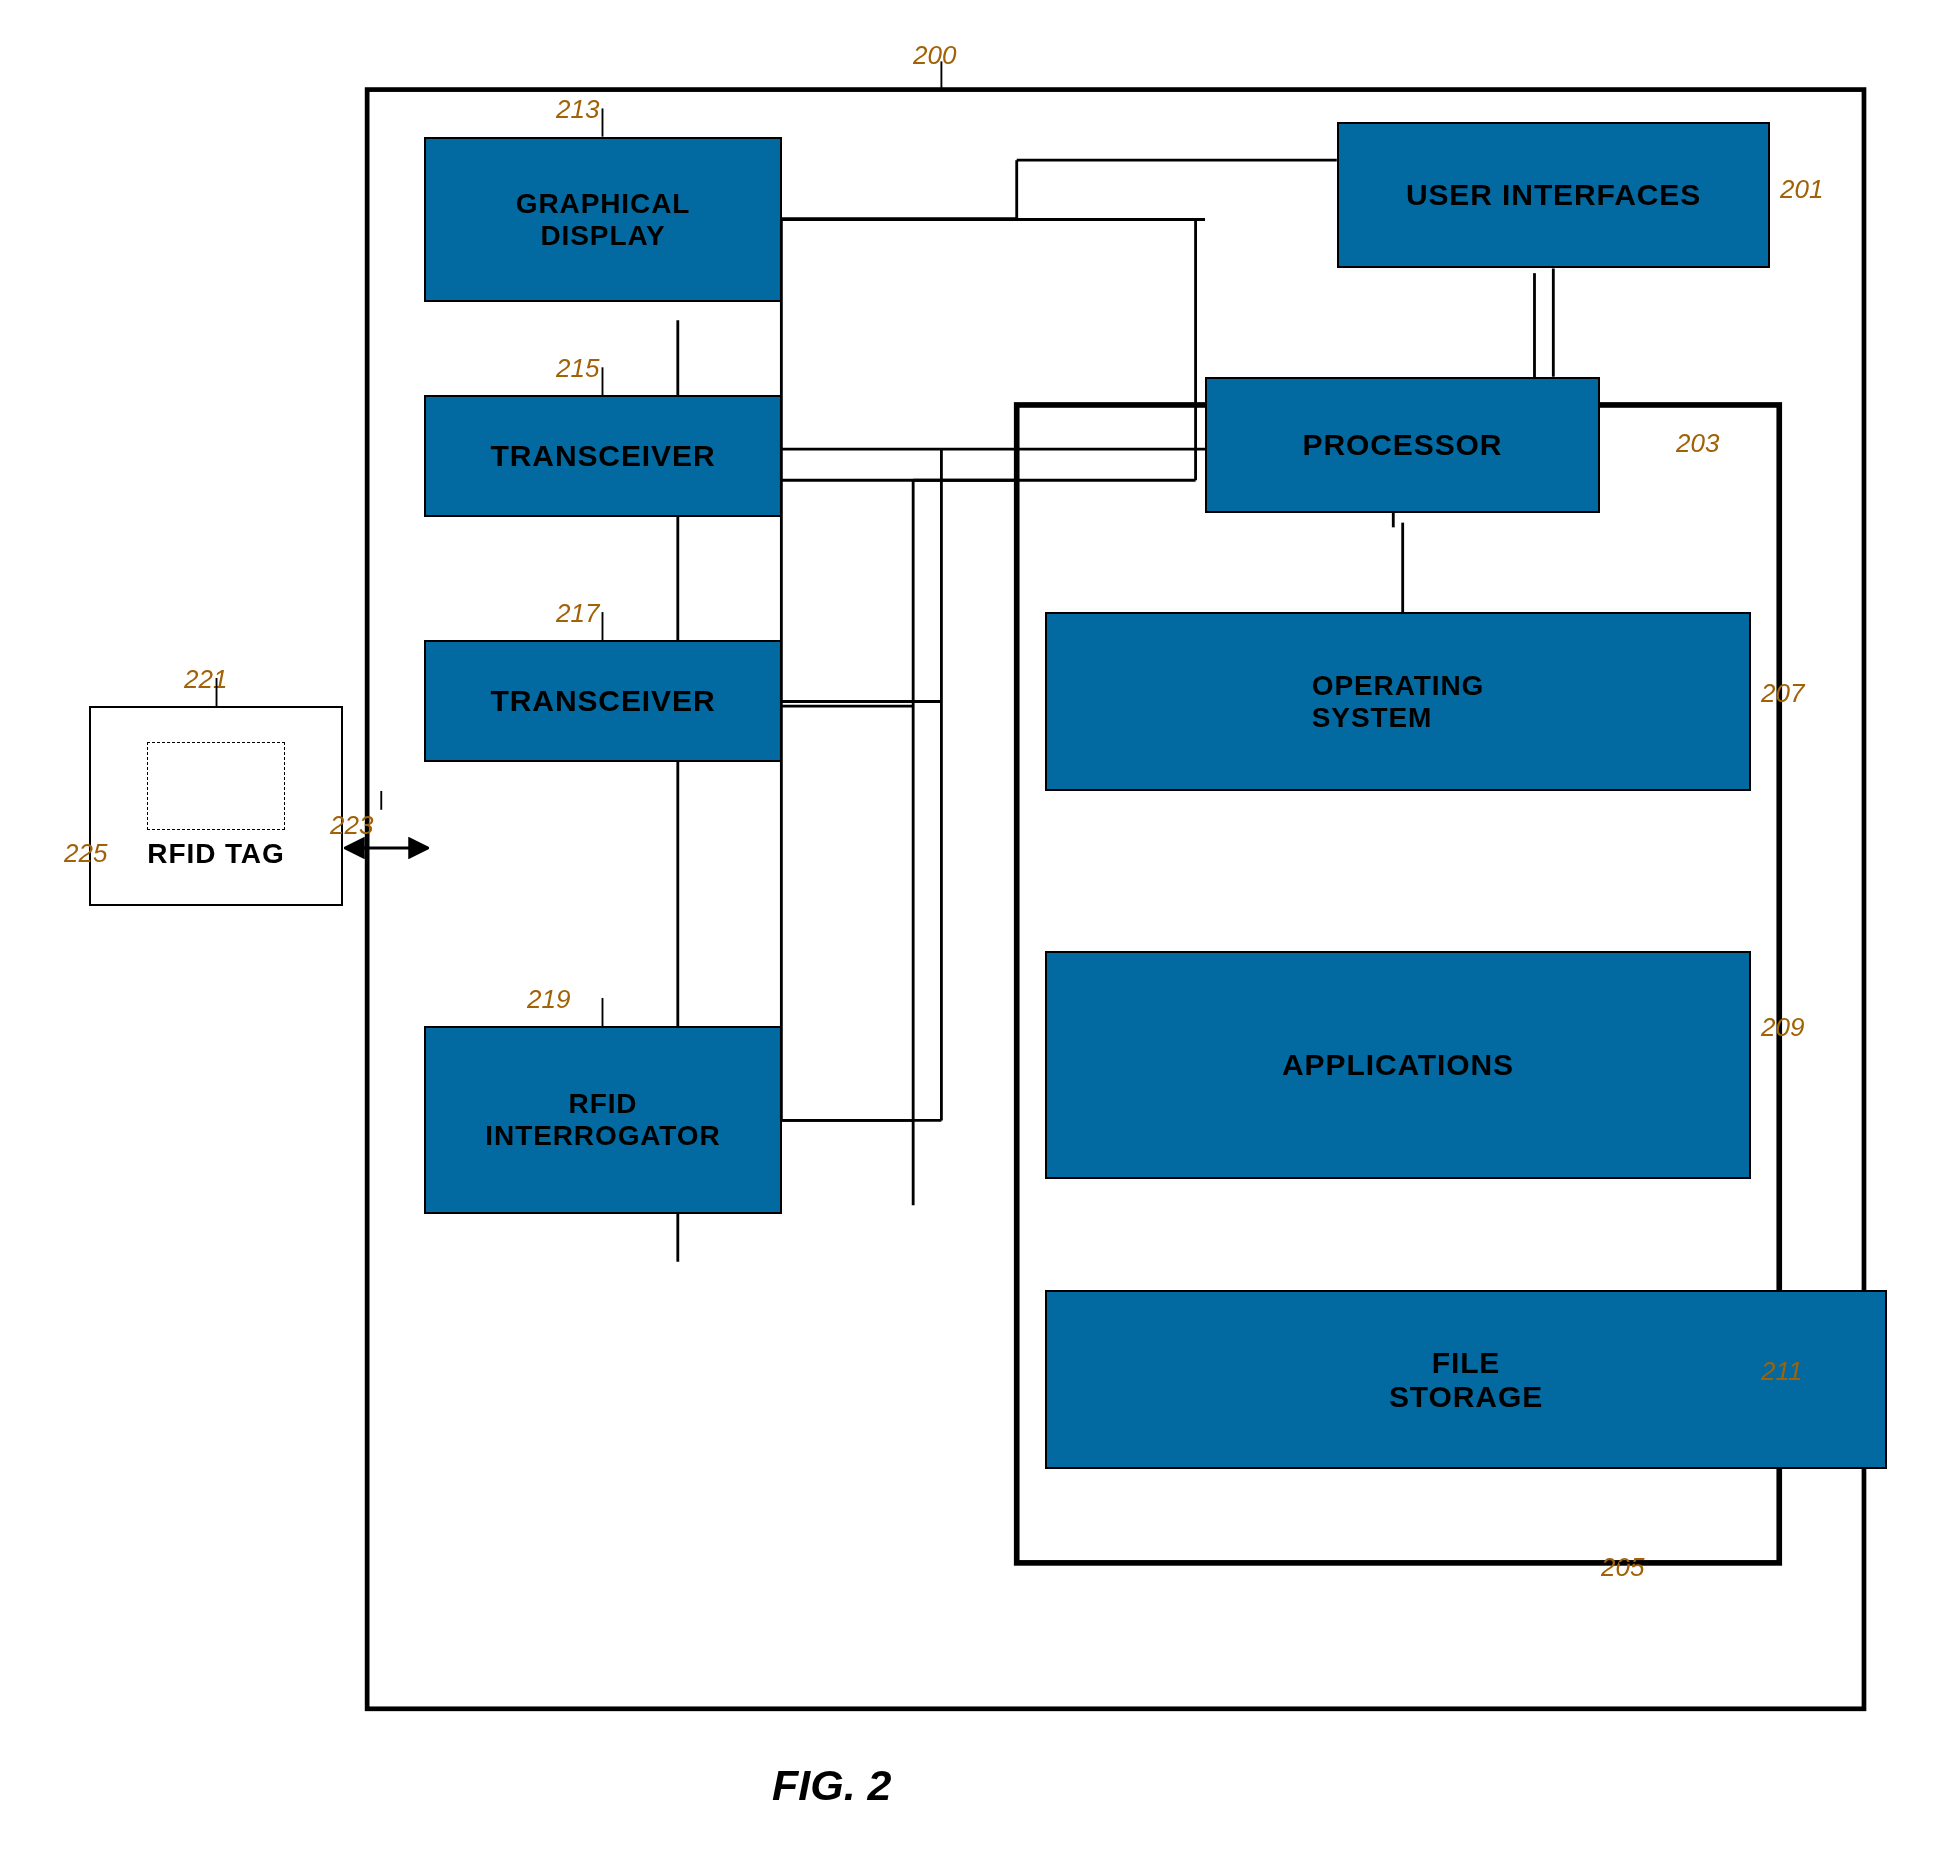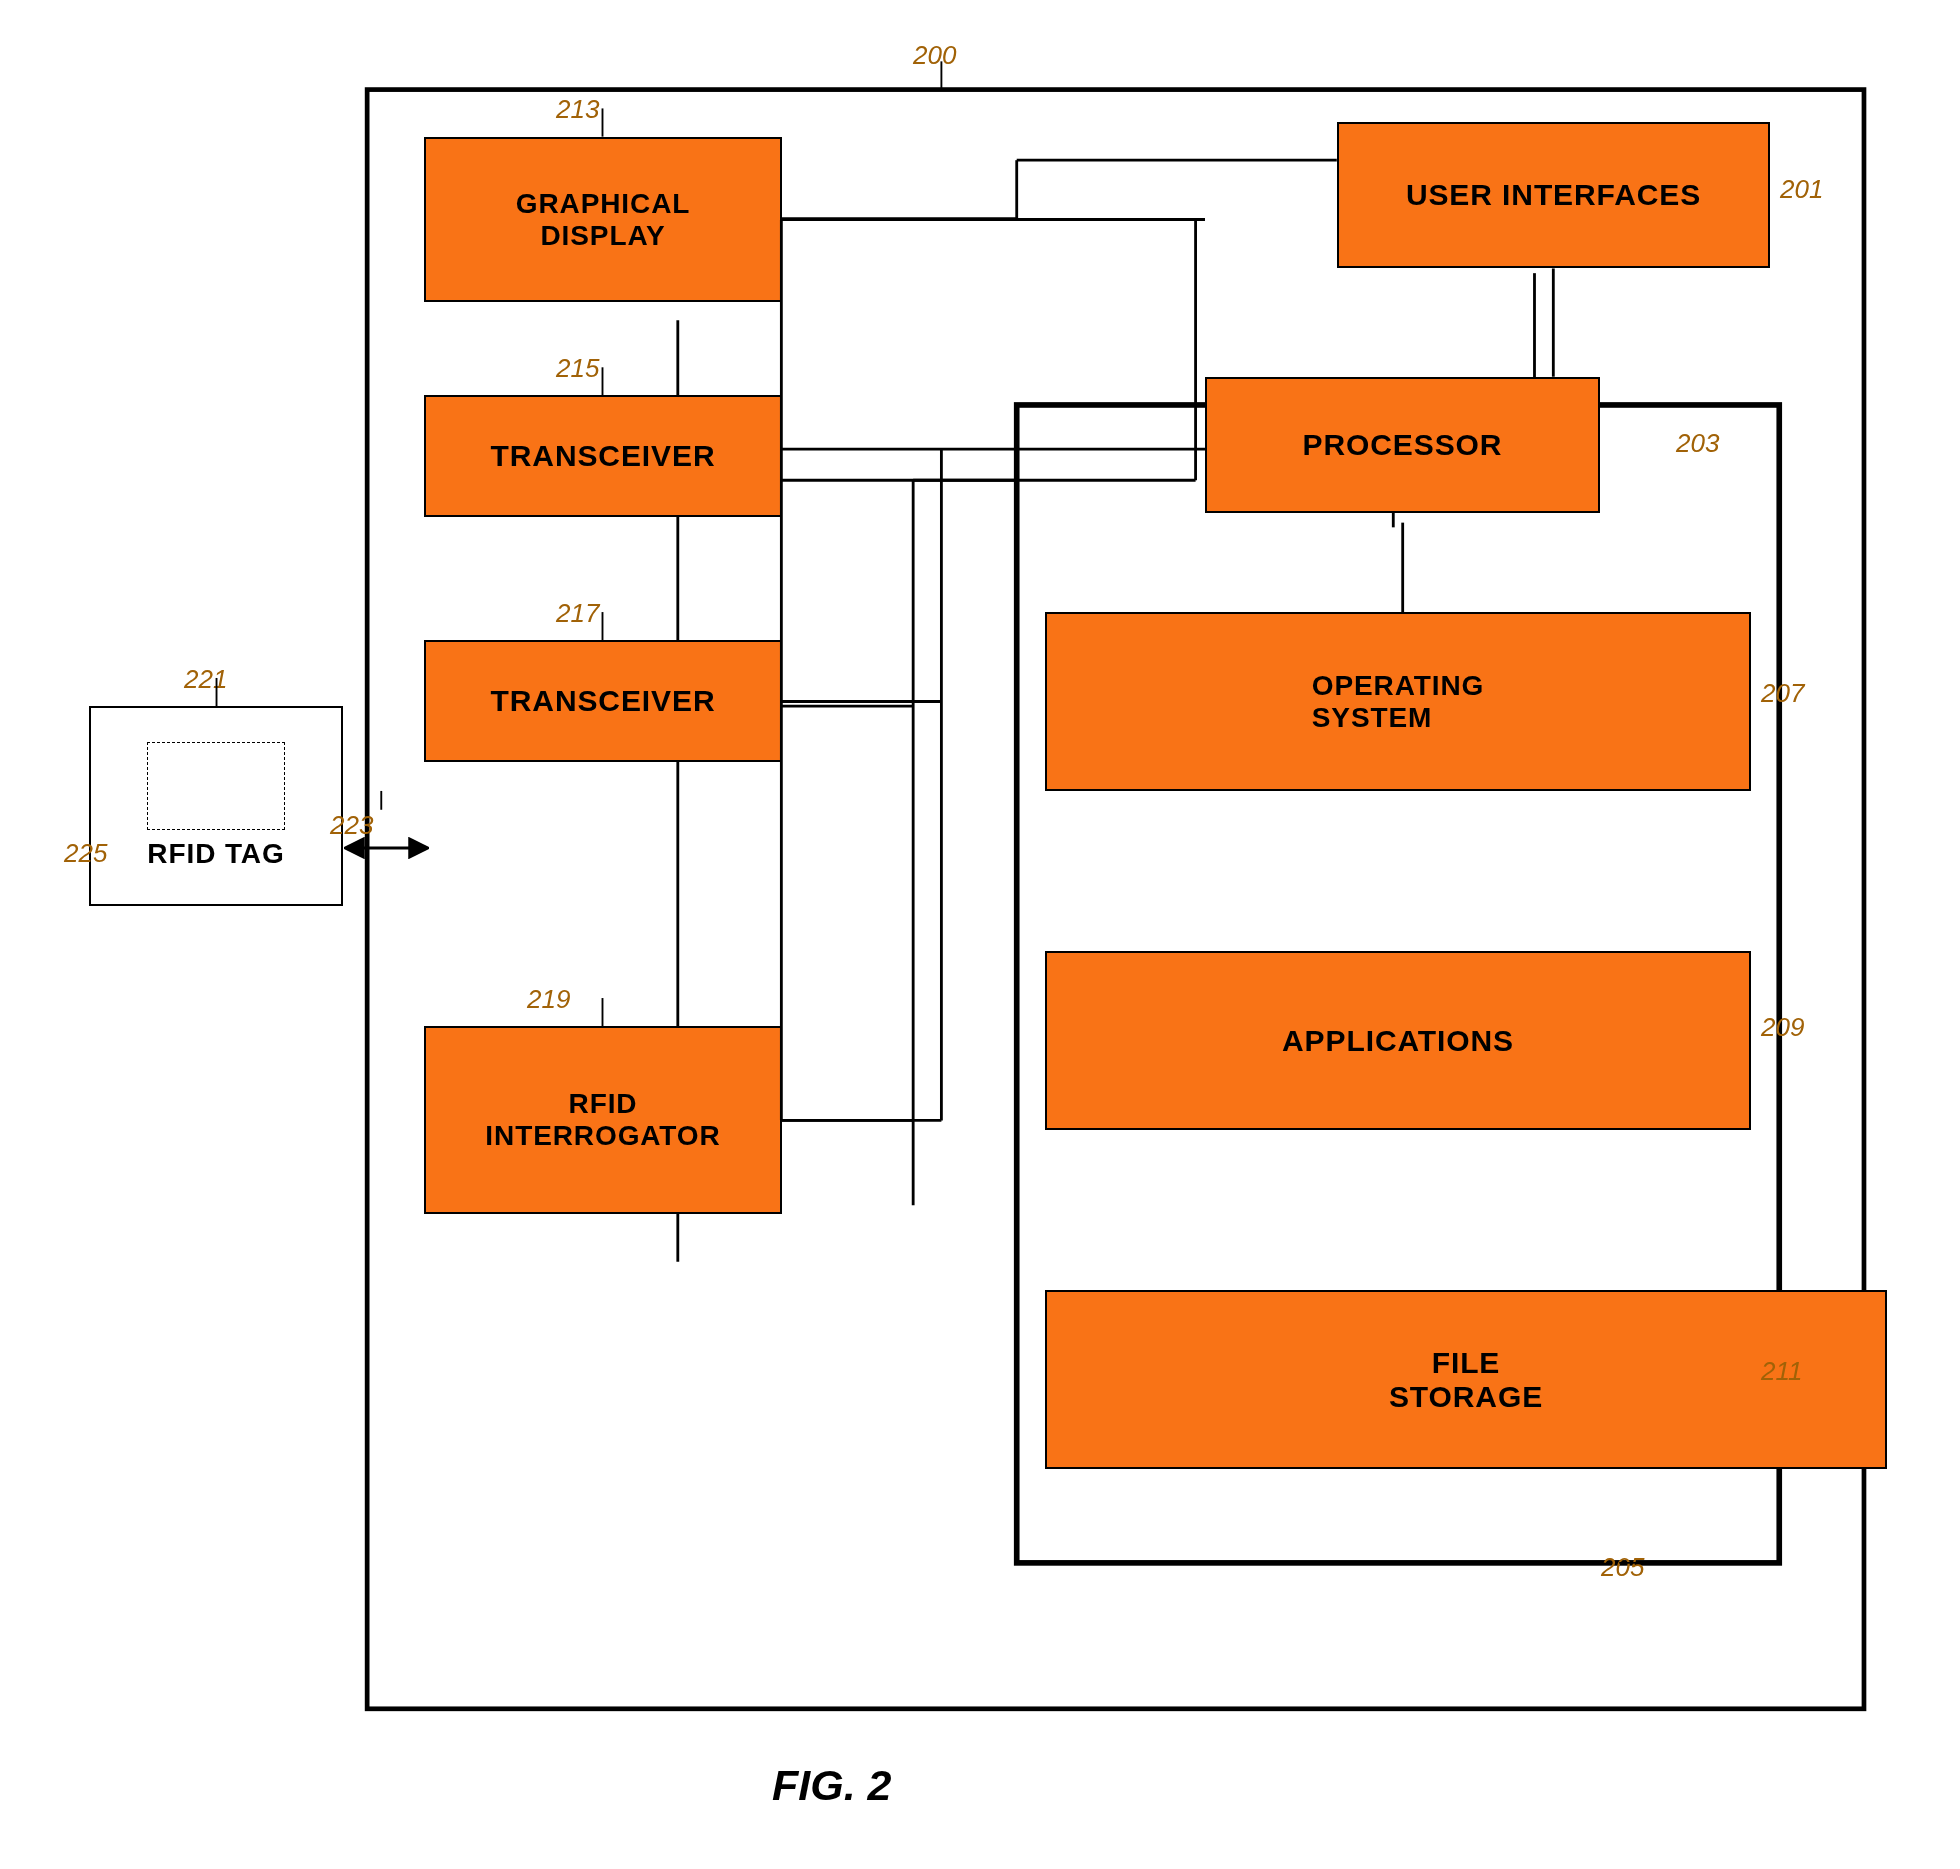--- a/index.html
+++ b/index.html
@@ -24,21 +24,21 @@
       position: absolute;
       font-size: 26px;
       font-style: italic;
       color: #a16207;
     }
 
     
     .box {
       position: absolute;
       border: 2.8px solid #000;
-      background: #f97316;
+      background: #0369a1;
       display: flex;
       align-items: center;
       justify-content: center;
       text-align: center;
       font-size: 30px;
       font-weight: bold;
       letter-spacing: 0.9px;
     }
 
     
@@ -145,21 +145,21 @@
   <div class="ref-label" style="left: 1652px; top: 428px; margin-left: 24px;">203</div>
 
   <div class="ref-label" style="left: 1601px; top: 1552px;">205</div>
 
   <div class="box" style="left: 1045px; top: 612px; width: 706px; height: 179px; font-size: 28px;">
     <span style="white-space:pre-line; text-align:left;">OPERATING
 SYSTEM</span>
   </div>
   <div class="ref-label" style="left: 1761px; top: 678px;">207</div>
 
-  <div class="box" style="left: 1045px; top: 951px; width: 706px; height: 179px;">
+  <div class="box" style="left: 1045px; top: 951px; width: 706px; height: 228px;">
     <span>APPLICATIONS</span>
   </div>
   <div class="ref-label" style="left: 1761px; top: 1012px;">209</div>
 
   <div class="box" style="left: 1045px; top: 1290px; width: 842px; height: 179px;">
     <span style="white-space:pre-line; text-align:center;">FILE
 STORAGE</span>
   </div>
   <div class="ref-label" style="left: 1761px; top: 1356px;">211</div>
 

